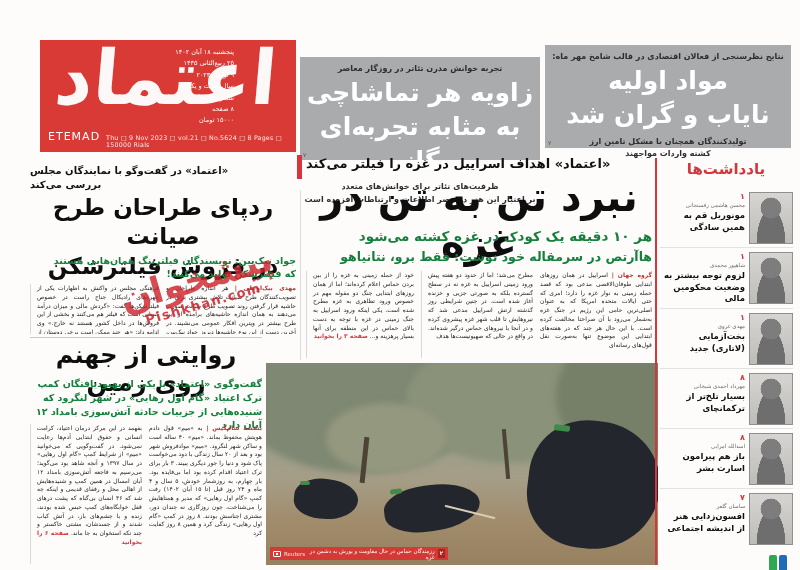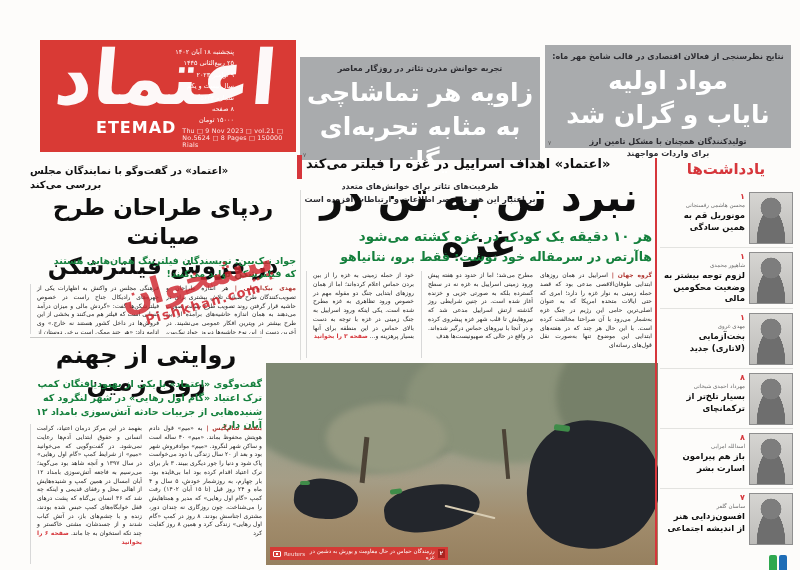--- a/index.html
+++ b/index.html
@@ -14,21 +14,21 @@
   .rtl { direction:rtl; }
   .pre { white-space:pre-line; }
 
   
   .masthead { left:40px; top:40px; width:256px; height:112px; background:#d93a35; overflow:hidden; }
   .logo-fa { position:absolute; left:-2px; top:-6px; width:100%; text-align:center;
              font-size:74px; font-weight:900; color:#ffffff; transform:skewX(-5deg) scaleY(1.02); opacity:.97; }
   .mast-dates { position:absolute; right:62px; top:7px; color:#fff; font-size:6.5px; line-height:1.75;
                 text-align:right; z-index:3; }
   .mast-bottom { position:absolute; left:8px; bottom:4px; display:flex; align-items:baseline; gap:6px; z-index:3; }
-  .logo-en { color:#fff; font-weight:700; font-size:16px; letter-spacing:1px;margin-left:48px; }
+  .logo-en { color:#fff; font-weight:400; font-size:11px; letter-spacing:1px; }
   .mast-info { color:#ffe9e8; font-size:6.3px; letter-spacing:.2px; }
 
   
   .gbox { background:#a9abad; text-align:center; padding-top:7px; }
   .gbox .kick { font-size:8px; font-weight:700; color:#2d2d32; }
   .gbox .ttl  { font-size:25px; font-weight:900; color:#ffffff; line-height:1.35; margin-top:3px; }
   .gbox .sub  { font-size:8px; font-weight:700; color:#2d2d32; line-height:1.6; margin-top:4px; }
   .gbox .pg   { position:absolute; left:3px; bottom:2px; font-size:6px; color:#5a5a5a; }
 
   
@@ -110,21 +110,21 @@
   <div class="sub pre">ظرفیت‌های تئاتر برای خوانش‌های متعدد
 بر اعتبار این هنر در عصر اطلاعات و ارتباطات افزوده است</div>
   <div class="pg">۷</div>
 </div>
 
 <div class="abs gbox rtl" style="left:545px; top:45px; width:246px; height:103px;">
   <div class="kick">نتایج نظرسنجی از فعالان اقتصادی در قالب شامخ مهر ماه:</div>
   <div class="ttl pre">مواد اولیه
 نایاب و گران شد</div>
   <div class="sub pre">تولیدکنندگان همچنان با مشکل تامین ارز
-برای واردات مواجهند</div>
+کشته واردات مواجهند</div>
   <div class="pg">۷</div>
 </div>
 
 <div class="abs kicker rtl pre" style="left:30px; top:164px; width:266px; font-size:10px; line-height:1.35;">«اعتماد» در گفت‌وگو با نمایندگان مجلس
 بررسی می‌کند</div>
 <div class="abs headline rtl pre" style="left:30px; top:193px; width:266px; font-size:23px; line-height:1.28;">ردپای طراحان طرح صیانت
 در فروش فیلترشکن</div>
 <div class="abs deck rtl pre" style="left:30px; top:254px; width:266px; font-size:9.5px; line-height:1.4;">جواد نیک‌بین: نویسندگان فیلترینگ همان‌هایی هستند
 که فیلترشکن تولید می‌کنند!</div>
 <div class="abs cols" style="left:30px; top:284px; width:266px; height:50px; gap:7px;">

